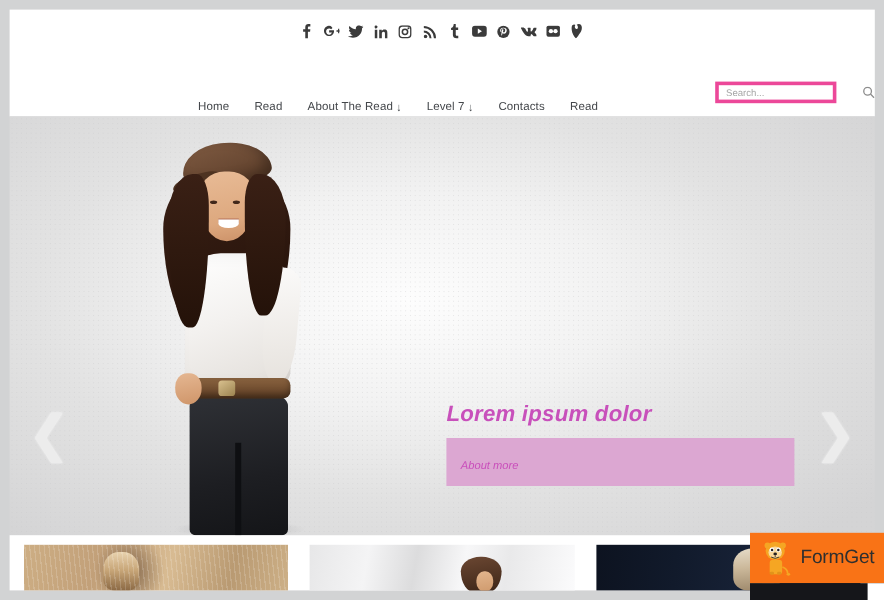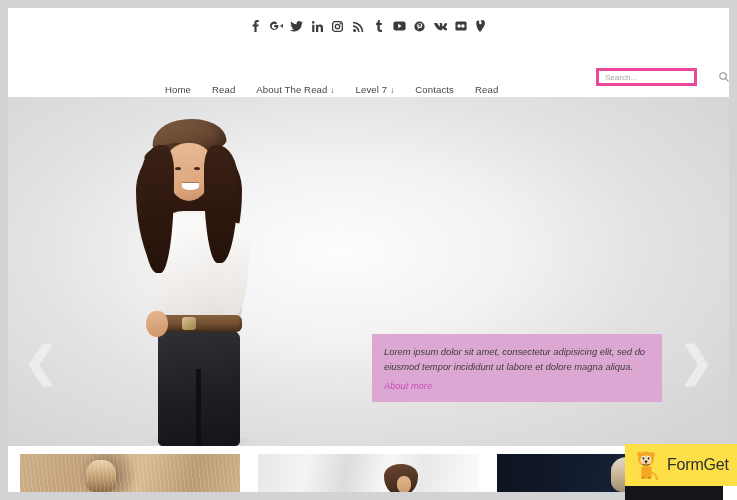--- a/index.html
+++ b/index.html
@@ -395,21 +395,21 @@
     border-radius: 46% 46% 50% 50%;
   }
 
   
   .watermark {
     position: absolute;
     right: 0;
     bottom: 14px;
     width: 112px;
     height: 42px;
-    background: #fde047;
+    background: #f97316;
     display: flex;
     align-items: center;
     gap: 6px;
     padding-left: 10px;
     z-index: 30;
   }
   .wm-text {
     font-size: 16px;
     font-weight: 400;
     color: #2f2f2f;
@@ -554,22 +554,22 @@
       <div class="m-hair-front-r"></div>
       <div class="m-torso"></div>
       <div class="m-arm"></div>
       <div class="m-legs"></div>
       <div class="m-belt"></div>
       <div class="m-buckle"></div>
       <div class="m-hand"></div>
     </div>
 
     <div class="slide-caption">
+      <div class="slide-title">Lorem ipsum dolor</div>
       <div class="slide-box">
-        <div class="slide-text">Lorem ipsum dolor sit amet, consectetur adipisicing elit, sed do eiusmod tempor incididunt ut labore et dolore magna aliqua.</div>
         <span class="slide-readmore">About more</span>
       </div>
     </div>
 
     <div class="slider-arrow prev">
       <span class="arrow-glyph">❮</span>
     </div>
     <div class="slider-arrow next">
       <span class="arrow-glyph">❯</span>
     </div>

